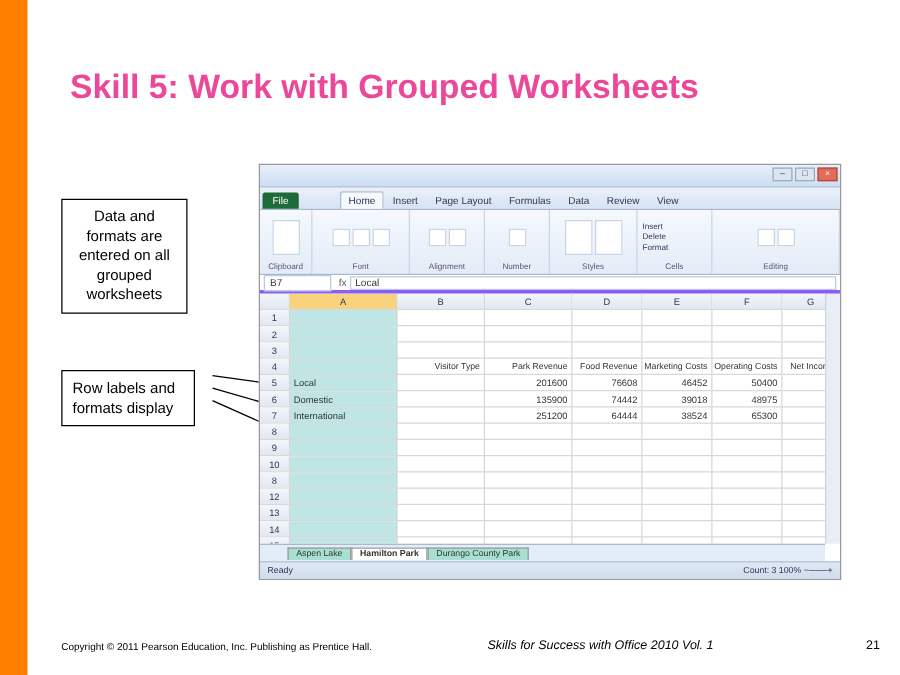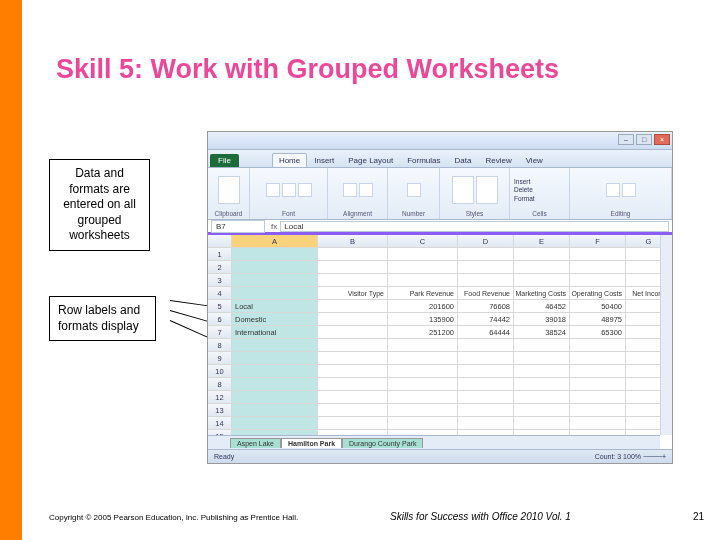--- a/index.html
+++ b/index.html
@@ -279,15 +279,15 @@
     <div class="sheettab grouped">Aspen Lake</div>
     <div class="sheettab active">Hamilton Park</div>
     <div class="sheettab grouped">Durango County Park</div>
   </div>
   <div class="status">
     <span>Ready</span>
     <span>Count: 3     100% −───+</span>
   </div>
 </div>
 
-<div class="copyright">Copyright © 2005 Pearson Education, Inc. Publishing as Prentice Hall.</div>
+<div class="copyright">Copyright © 2011 Pearson Education, Inc. Publishing as Prentice Hall.</div>
 <div class="booktitle">Skills for Success with Office 2010 Vol. 1</div>
 <div class="pagenum">21</div>
 
 </body></html>

